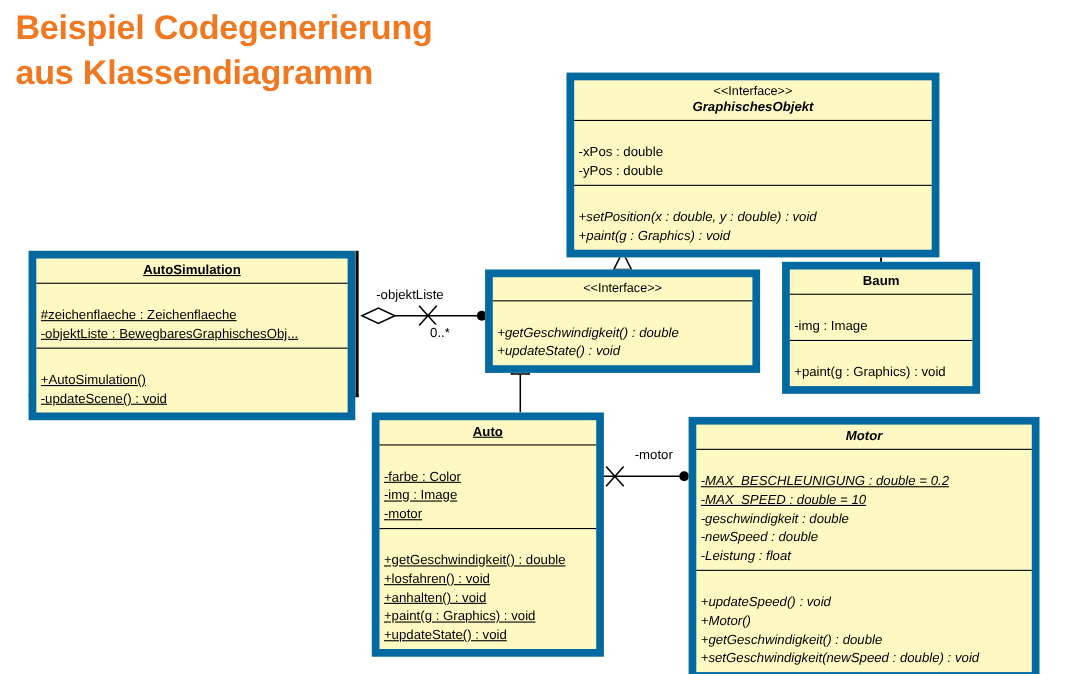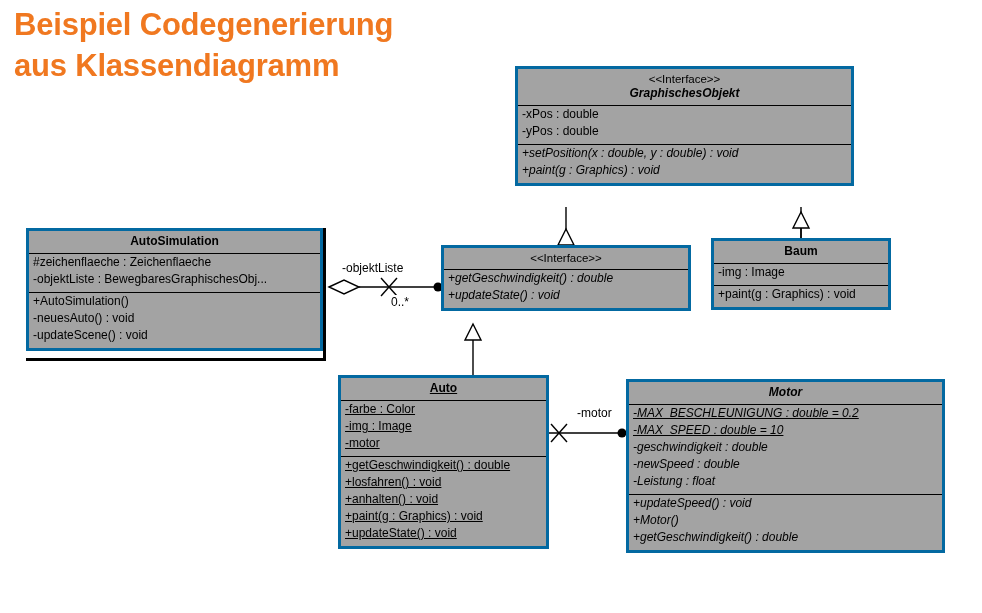--- a/index.html
+++ b/index.html
@@ -30,28 +30,28 @@
     font-weight: bold;
     line-height: 41px;
     letter-spacing: -0.2px;
   }
   .title div { white-space: nowrap; }
 
   
   .uml {
     position: absolute;
     box-sizing: border-box;
-    border: 3px solid #0369a1;
-    background: #a3a3a3;
+    border: 7px solid #0369a1;
+    background: #fef9c3;
     font-size: 12px;
     color: #000000;
   }
   .uml .section {
     box-sizing: border-box;
-    padding: 0 4px 4px 4px;
+    padding: 20px 4px 4px 4px;
   }
   .uml .section + .section {
     border-top: 1px solid #000000;
   }
   .uml .hdr {
     text-align: center;
     padding: 3px 4px 4px 4px;
   }
   .uml .stereotype {
     font-size: 11.5px;
@@ -140,31 +140,30 @@
       <div class="row">-xPos : double</div>
       <div class="row">-yPos : double</div>
     </div>
     <div class="section">
       <div class="row ital">+setPosition(x : double, y : double) : void</div>
       <div class="row ital">+paint(g : Graphics) : void</div>
     </div>
   </div>
 
   <div class="shadowbox" style="left:26px; top:228px; width:300px; height:133px;"></div>
-  <div class="uml" style="left:26px; top:228px; width:297px;">
+  <div class="uml" style="left:26px; top:228px; width:297px;text-decoration:underline;">
     <div class="section hdr">
       <div class="cname">AutoSimulation</div>
     </div>
     <div class="section">
       <div class="row">#zeichenflaeche : Zeichenflaeche</div>
       <div class="row">-objektListe : BewegbaresGraphischesObj...</div>
     </div>
     <div class="section">
       <div class="row">+AutoSimulation()</div>
-      <div class="row">-neuesAuto() : void</div>
       <div class="row">-updateScene() : void</div>
     </div>
   </div>
 
   <div class="uml" style="left:441px; top:245px; width:250px;">
     <div class="section hdr">
       <div class="stereotype">&lt;&lt;Interface&gt;&gt;</div>
     </div>
     <div class="section">
       <div class="row ital">+getGeschwindigkeit() : double</div>
@@ -210,20 +209,21 @@
       <div class="row underline">-MAX_BESCHLEUNIGUNG : double = 0.2</div>
       <div class="row underline">-MAX_SPEED : double = 10</div>
       <div class="row">-geschwindigkeit : double</div>
       <div class="row">-newSpeed : double</div>
       <div class="row">-Leistung : float</div>
     </div>
     <div class="section">
       <div class="row">+updateSpeed() : void</div>
       <div class="row">+Motor()</div>
       <div class="row">+getGeschwindigkeit() : double</div>
+      <div class="row">+setGeschwindigkeit(newSpeed : double) : void</div>
     </div>
   </div>
 
   <div class="edge-label" style="left:342px; top:261px;text-align:right;">-objektListe</div>
   <div class="edge-label" style="left:391px; top:295px;">0..*</div>
   <div class="edge-label" style="left:577px; top:406px;">-motor</div>
 
 </div>
 
 </body></html>

